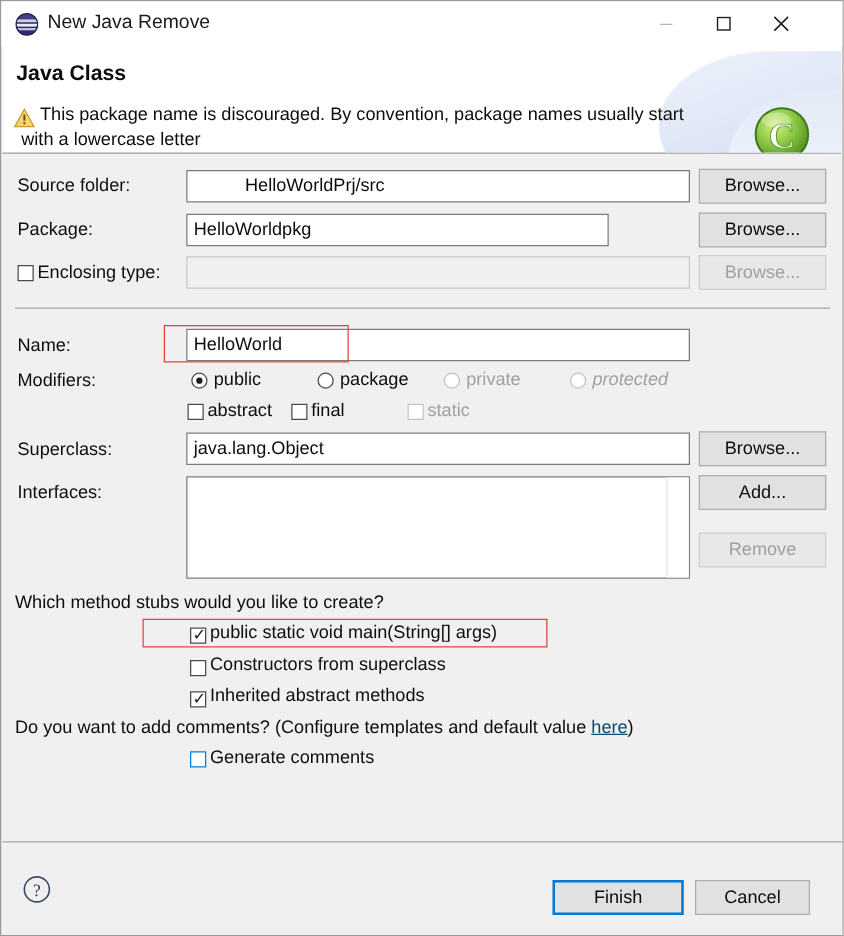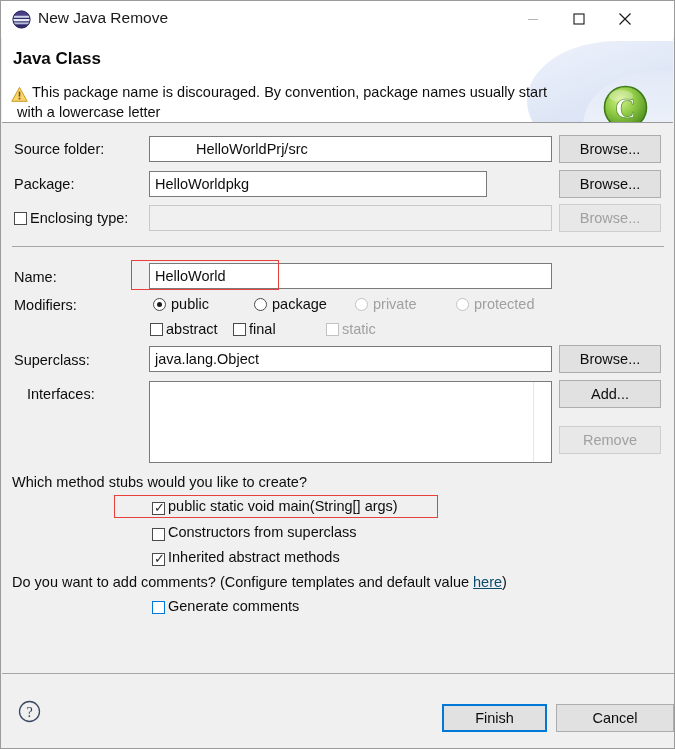--- a/index.html
+++ b/index.html
@@ -234,21 +234,21 @@
     background: #e1e1e1;
     border: 2px solid #0078d7;
     text-align: center;
     font-size: 14.5px;
     line-height: 24px;
     color: #0d0d0d;
   }
   #btn-cancel {
     position: absolute;
     left: 555px; top: 703px;
-    width: 118px; height: 28px;
+    width: 92px; height: 28px;
     box-sizing: border-box;
     background: #e1e1e1;
     border: 1px solid #adadad;
     text-align: center;
     font-size: 14.5px;
     line-height: 26px;
     color: #0d0d0d;
   }
   .link { color: #0c4a6e; text-decoration: underline; text-align: center; }
 </style>
@@ -354,36 +354,36 @@
   </div>
   <span class="lbl" style="left:170px; top:295px;">public</span>
 
   <div class="rb" style="left:253px; top:297px;"></div>
   <span class="lbl" style="left:271px; top:295px;">package</span>
 
   <div class="rb dim" style="left:354px; top:297px;"></div>
   <span class="lbl dim" style="left:372px; top:295px;">private</span>
 
   <div class="rb dim" style="left:455px; top:297px;"></div>
-  <span class="lbl dim" style="left:473px; top:295px;">protected</span>
+  <span class="lbl dim" style="left:473px; top:295px;font-style:italic;">protected</span>
 
   <div class="cb" style="left:149px; top:322px;"></div>
   <span class="lbl" style="left:165px; top:320px;">abstract</span>
 
   <div class="cb" style="left:232px; top:322px;"></div>
   <span class="lbl" style="left:248px; top:320px;">final</span>
 
   <div class="cb dim" style="left:325px; top:322px;"></div>
   <span class="lbl dim" style="left:341px; top:320px;">static</span>
 
   <span class="lbl" style="left:13px; top:351px;">Superclass:</span>
   <div class="field" style="left:148px; top:345px; width:403px;">java.lang.Object</div>
   <div class="btn" style="left:558px; top:344px;">Browse...</div>
 
-  <span class="lbl" style="left:26px; top:385px;">Interfaces:</span>
+  <span class="lbl" style="left:13px; top:385px;">Interfaces:</span>
   <div id="iface-list">
     <div id="iface-scroll"></div>
   </div>
   <div class="btn" style="left:558px; top:379px;">Add...</div>
   <div class="btn disabled" style="left:558px; top:425px;">Remove</div>
 
   <span class="lbl" style="left:11px; top:473px;">Which method stubs would you like to create?</span>
 
   <div class="cb" style="left:151px; top:501px;">
     <span class="tick">✓</span>

